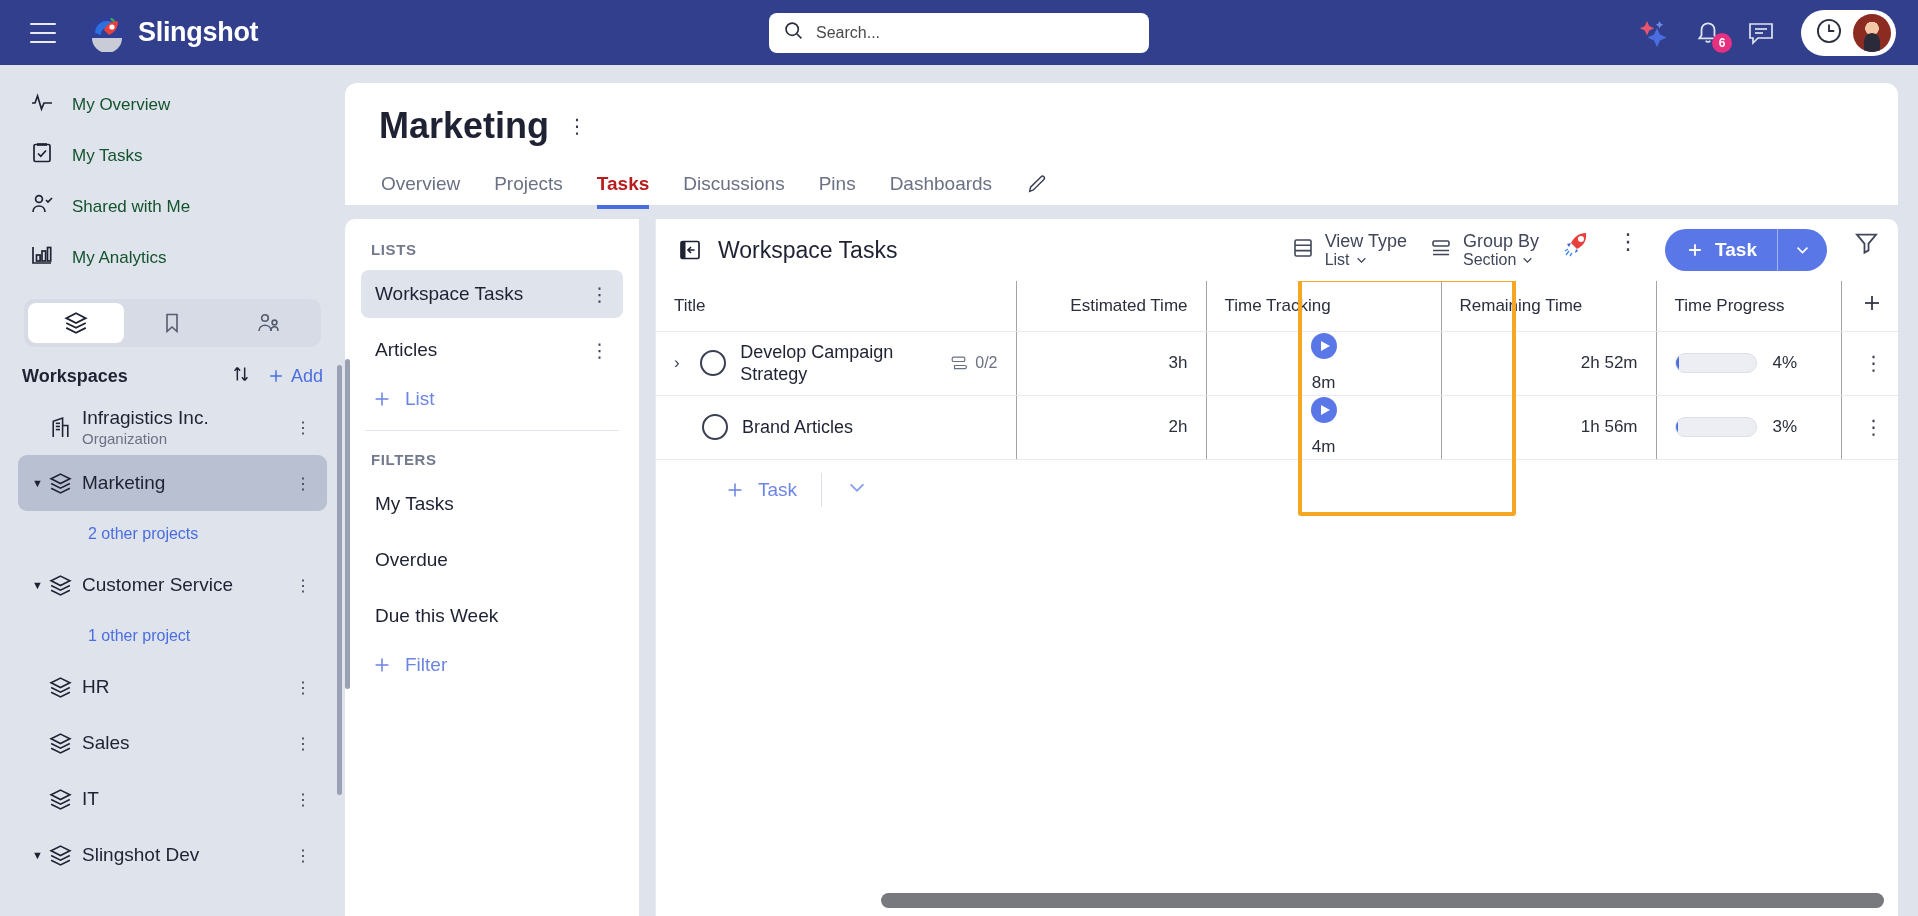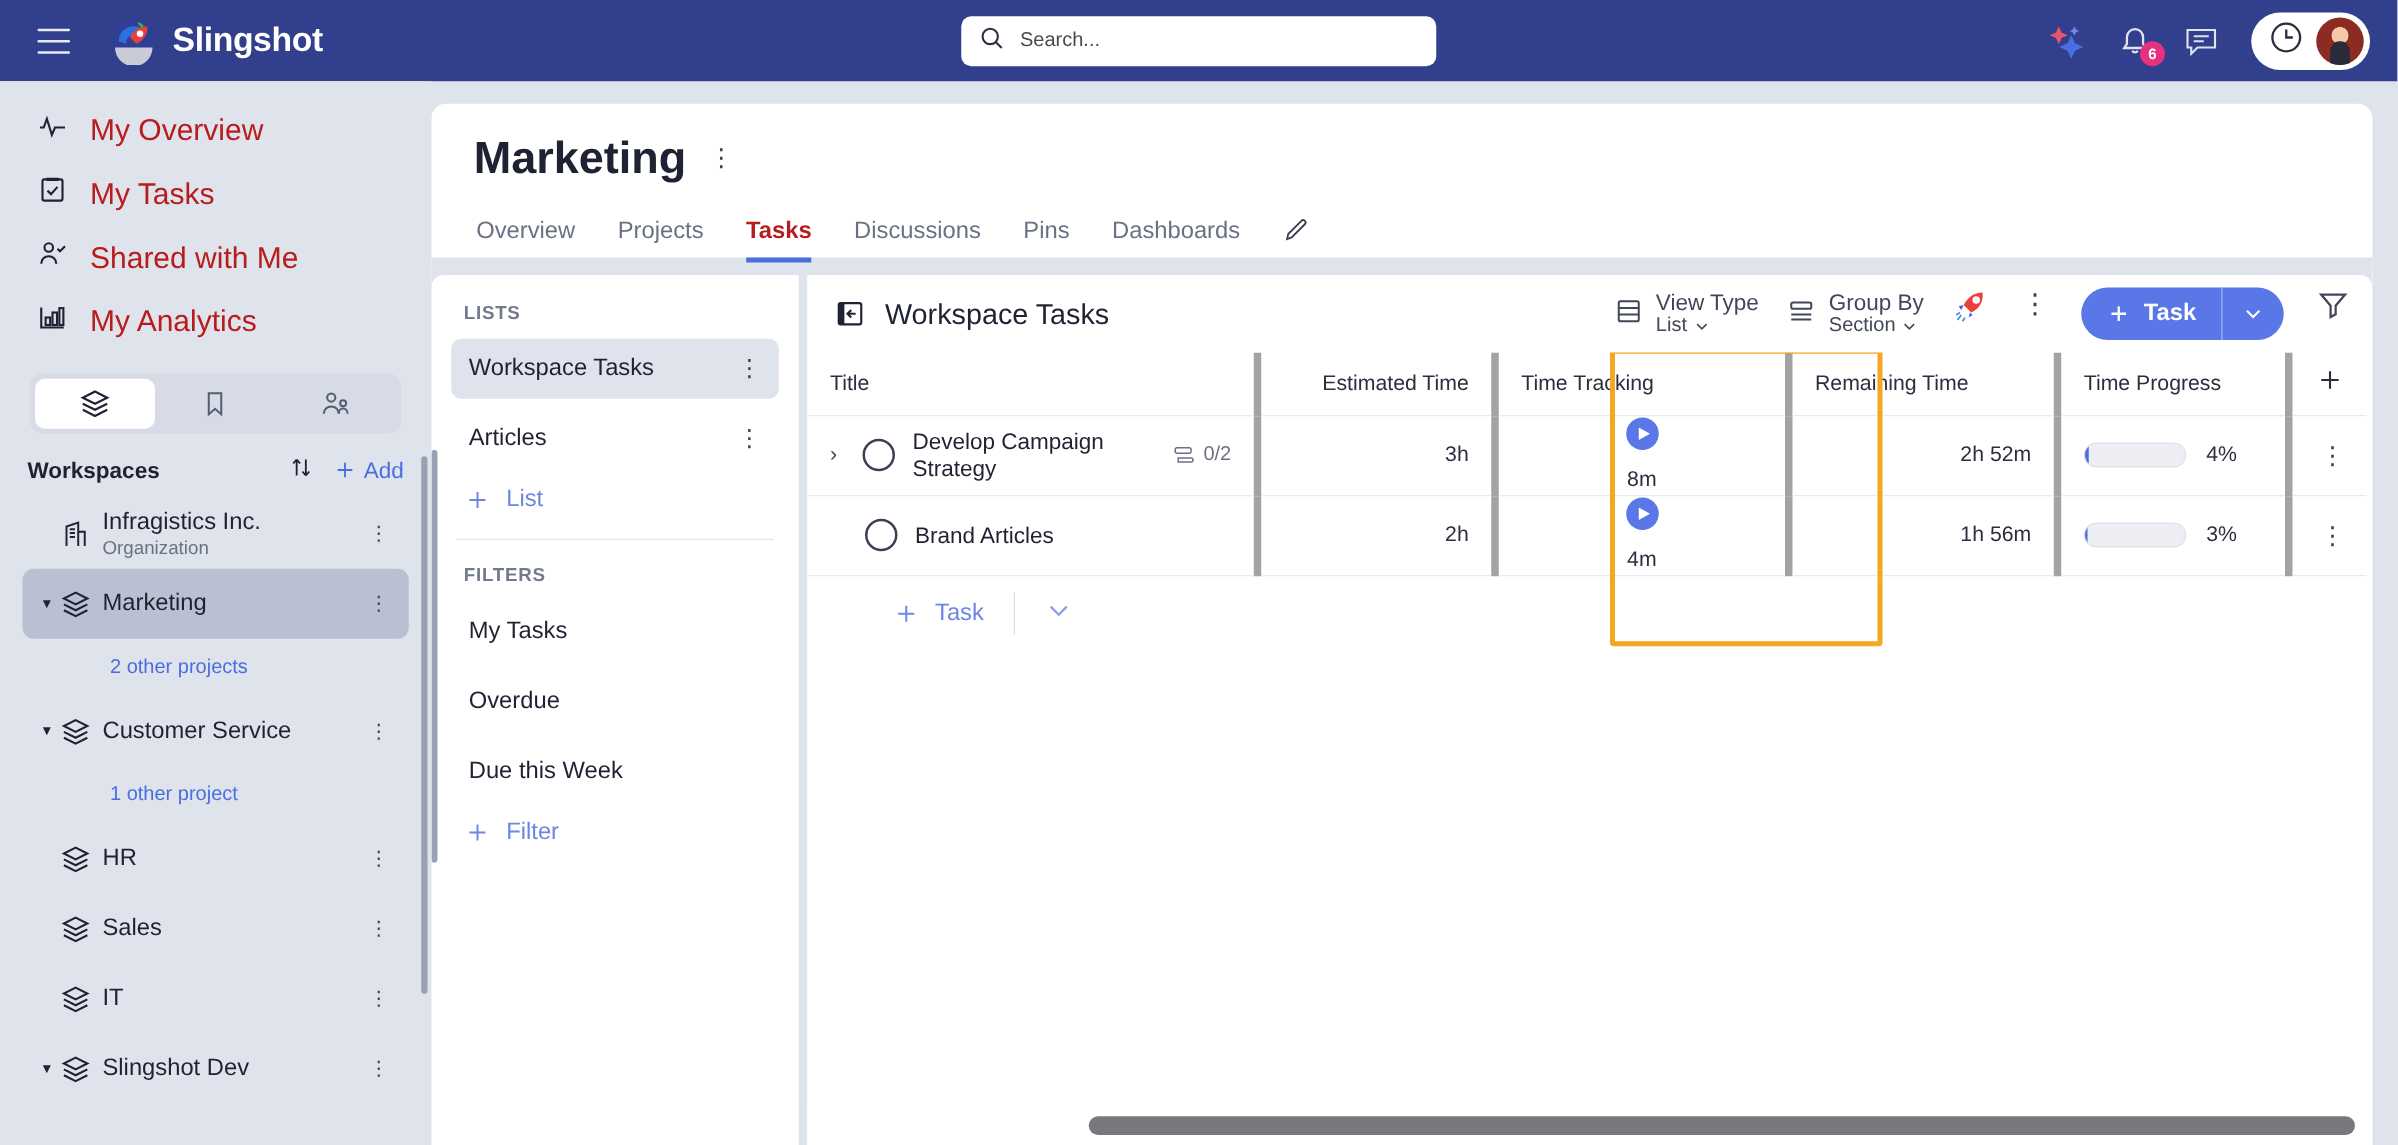--- a/index.html
+++ b/index.html
@@ -73,21 +73,21 @@
   .sidebar {
     width: 345px; flex: 0 0 345px;
     background: #dfe3eb;
     padding-top: 14px;
     position: relative;
     overflow: hidden;
   }
   .nav-item {
     display: flex; align-items: center; gap: 18px;
     height: 51px; padding-left: 30px; cursor: pointer;
-    color: #b91c1c; font-size: 24px;
+    color: #14532d; font-size: 17px;
   }
   .seg-control {
     margin: 16px 24px 0 24px; height: 48px;
     background: #d7dbe5; border-radius: 10px;
     display: flex; align-items: center; padding: 4px;
   }
   .seg {
     flex: 1; height: 40px; border-radius: 8px;
     display: flex; align-items: center; justify-content: center; cursor: pointer;
   }
@@ -130,21 +130,21 @@
   .page-title-row { display: flex; align-items: center; gap: 14px; padding: 22px 0 0 34px; }
   .page-title { font-size: 36px; font-weight: bold; color: #1f2233; }
   .tabs { display: flex; align-items: flex-end; gap: 34px; padding: 22px 0 0 36px; }
   .tab {
     font-size: 19px; color: #6b7184; padding-bottom: 10px; cursor: pointer;
     border-bottom: 4px solid transparent; position: relative; top: 4px;
   }
   .tab.active { color: #b91c1c; font-weight: bold; border-bottom-color: #4a6ee0; }
   .tab-edit { padding-bottom: 10px; cursor: pointer; position: relative; top: 4px; }
 
-  .split { display: flex; flex: 1; padding: 14px 0 0 0; gap: 6px; overflow: hidden; background:#dfe3eb; }
+  .split { display: flex; flex: 1; padding: 14px 0 0 0; gap: 16px; overflow: hidden; background:#dfe3eb; }
 
   
   .lists-panel {
     width: 294px; flex: 0 0 294px; background: #ffffff;
     border-radius: 10px 0 0 0; padding: 22px 0 0 0; position: relative;
     overflow: hidden;
   }
   .sect-head {
     font-size: 15px; font-weight: bold; color: #737a8c;
     letter-spacing: 0.6px; padding: 0 0 4px 26px;
@@ -203,21 +203,21 @@
     border-bottom: 1px solid #e8eaef; padding: 0;
     font-weight: normal; font-size: 17px; color: #2b2f3d;
   }
   table.grid th {
     height: 50px; text-align: left; padding: 0 18px; color: #2b2f3d; font-size: 17px;
     vertical-align: middle;
   }
   table.grid th.r, table.grid td.r { text-align: right; }
   table.grid th.c, table.grid td.c { text-align: center; }
   table.grid td { height: 64px; padding: 0 18px; vertical-align: middle; }
-  .vline { border-left: 6px solid #a3a3a3; }
+  .vline { border-left: 1px solid #a3a3a3; }
   .title-cell { display: flex; align-items: center; gap: 14px; }
   .chev { width: 14px; color: #3a3f52; font-size: 17px; }
   .circ {
     width: 26px; height: 26px; border-radius: 50%;
     border: 2px solid #3a3f52; flex: 0 0 26px; cursor: pointer;
   }
   .t-name { line-height: 1.25; font-size: 18px; color: #1f2233; }
   .subcount {
     margin-left: auto; display: flex; align-items: center; gap: 7px;
     color: #6b7184; font-size: 16px;

